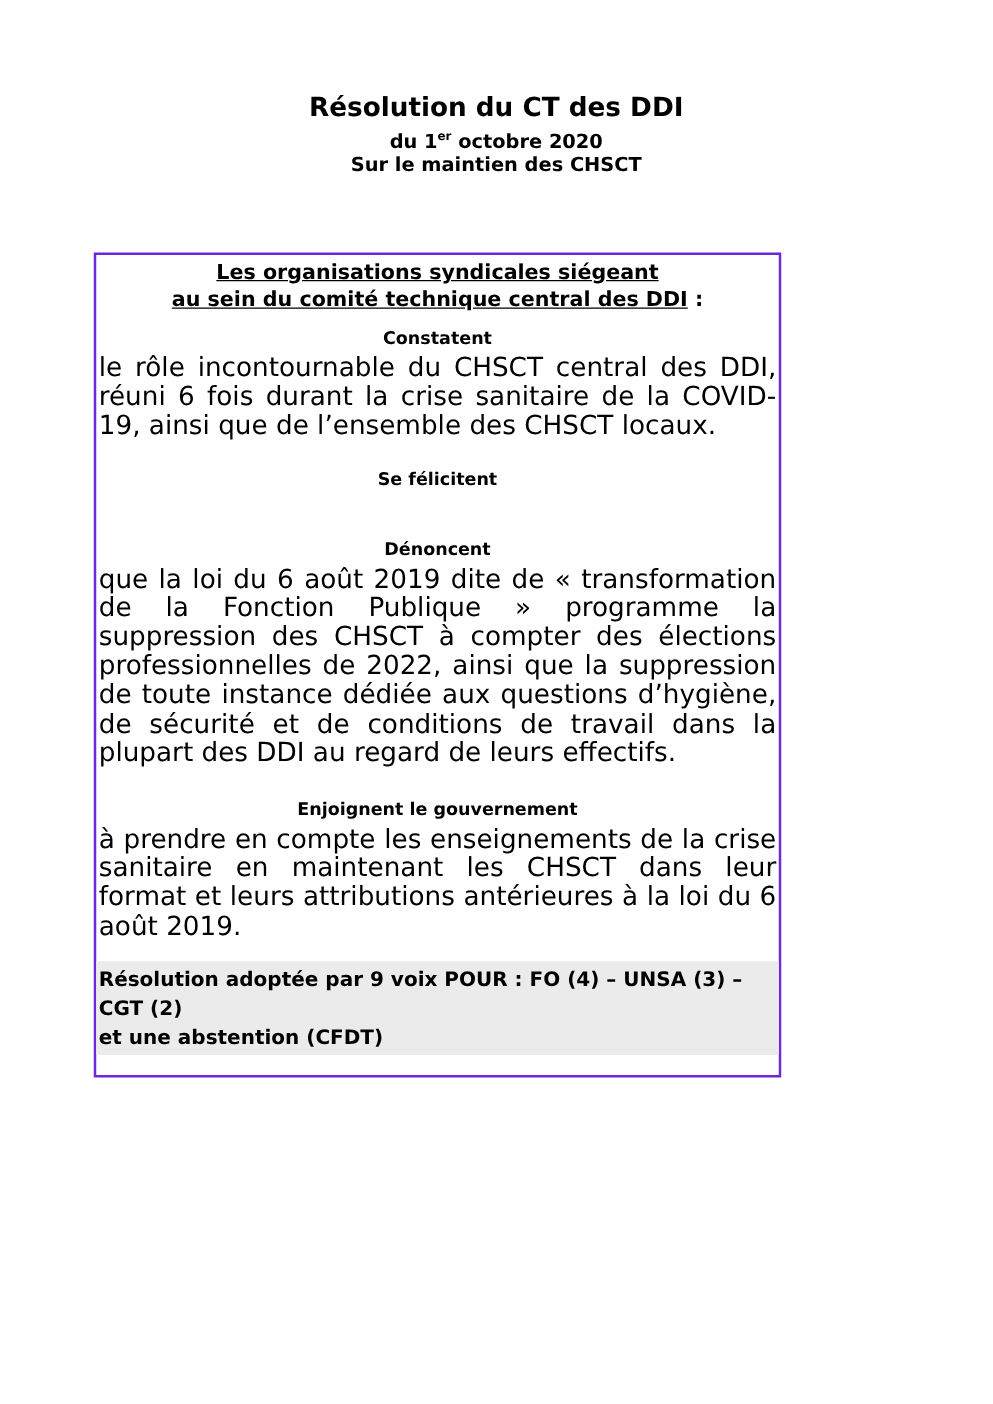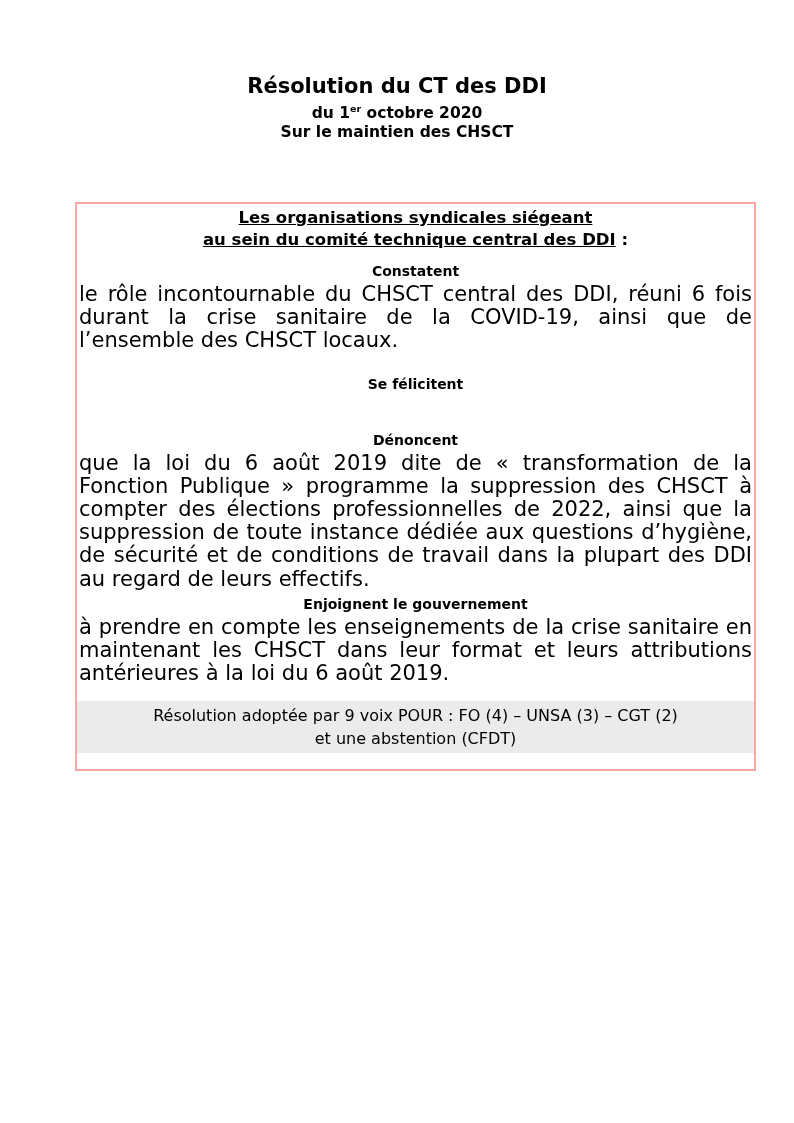--- a/index.html
+++ b/index.html
@@ -35,23 +35,23 @@
     font-size: 9.5px;
     vertical-align: super;
     line-height: 0;
   }
 
   
   .resolution-box {
     position: absolute;
     left: 75px;
     top: 202px;
-    width: 681px;
+    width: 550px;
     box-sizing: border-box;
-    border: 2px solid #fca5a5;
+    border: 2px solid #6d28d9;
     padding: 3px 0 16px 0;
     background: #ffffff;
   }
 
   .box-heading {
     text-align: center;
     font-weight: bold;
     font-size: 16.5px;
     line-height: 22px;
   }
@@ -70,27 +70,26 @@
     margin: 1px 0 0 0;
     padding: 0 2px;
     font-size: 21px;
     line-height: 23.2px;
     text-align: justify;
     text-justify: inter-word;
   }
   .s0 { margin-top: 9px; }
   .s1 { margin-top: 20px; }
   .s2 { margin-top: 34px; }
-  .s3 { margin-top: 2px; }
+  .s3 { margin-top: 23px; }
 
   .result-banner {
     margin-top: 16px;
     background: #ebebeb;
-    text-align: center;
-    font-weight: normal;
+    font-weight: bold;
     font-size: 16px;
     line-height: 23px;
     padding: 3px 2px;
   }
 </style>
 </head>
 <body>
 
 <div class="page">
 

